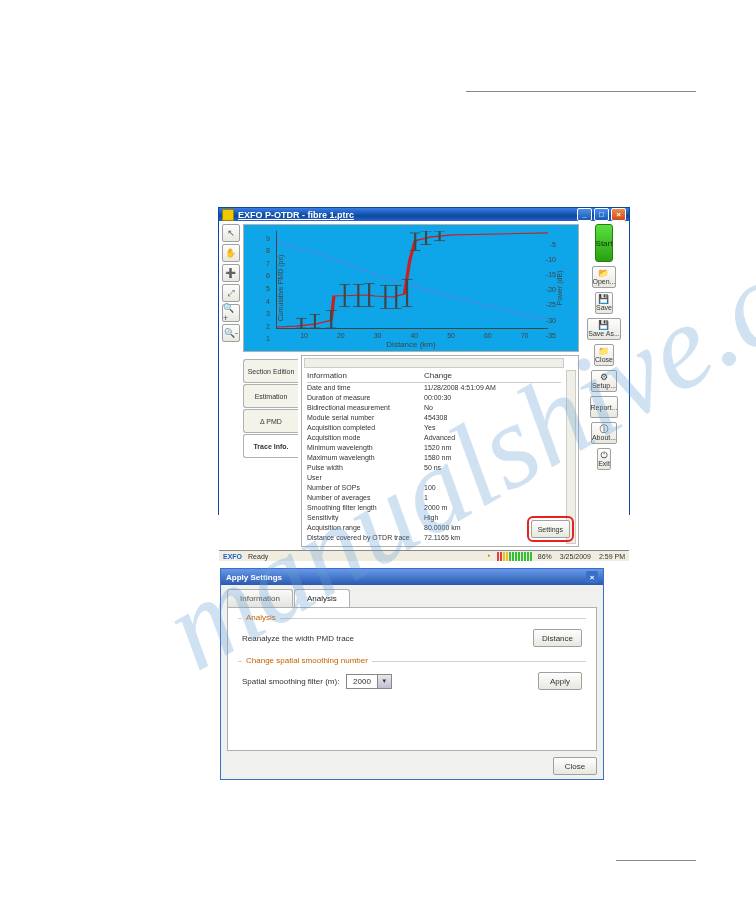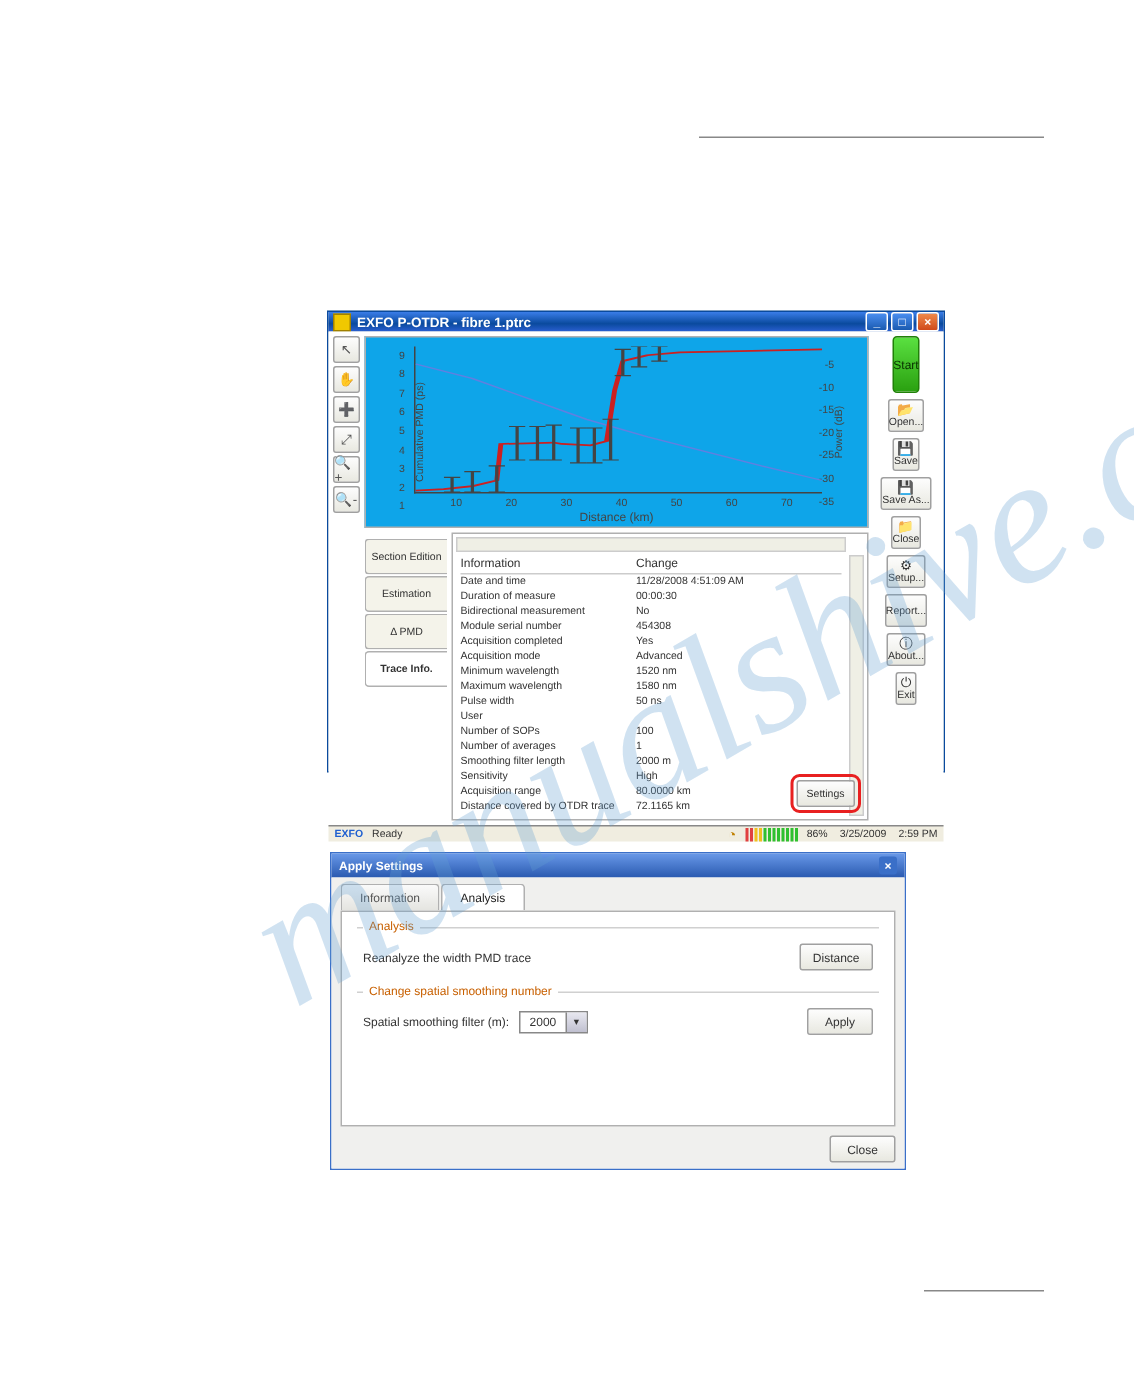--- a/index.html
+++ b/index.html
@@ -40,21 +40,21 @@
     .titlebar {
       height: 17px;
       background: linear-gradient(180deg,#3a7de8 0%,#0a4a9e 60%,#2a5fd0 100%);
       display: flex; align-items: center;
       padding: 0 3px;
       color: #fff;
       font-size: 9px;
       font-weight: bold;
     }
     .titlebar-icon { width: 12px; height: 12px; background: #f0c800; margin-right: 4px; border: 1px solid #a08000; }
-    .titlebar-text { flex: 1; }
+    .titlebar-text { flex: 1; text-decoration: underline; }
     .winctrl { display: flex; gap: 2px; }
     .winbtn { width: 15px; height: 13px; background: linear-gradient(180deg,#4a8ef0,#1a5ab0); border: 1px solid #fff; border-radius: 2px; display: flex; align-items: center; justify-content: center; color: #fff; font-size: 8px; font-weight: bold; }
     .winbtn.close { background: linear-gradient(180deg,#f08a4a,#d04a1a); }
 
     .app-body { flex: 1; display: flex; padding: 3px; gap: 3px; background: #fff; }
     .toolbar-v {
       width: 18px;
       display: flex; flex-direction: column;
       gap: 2px;
     }

